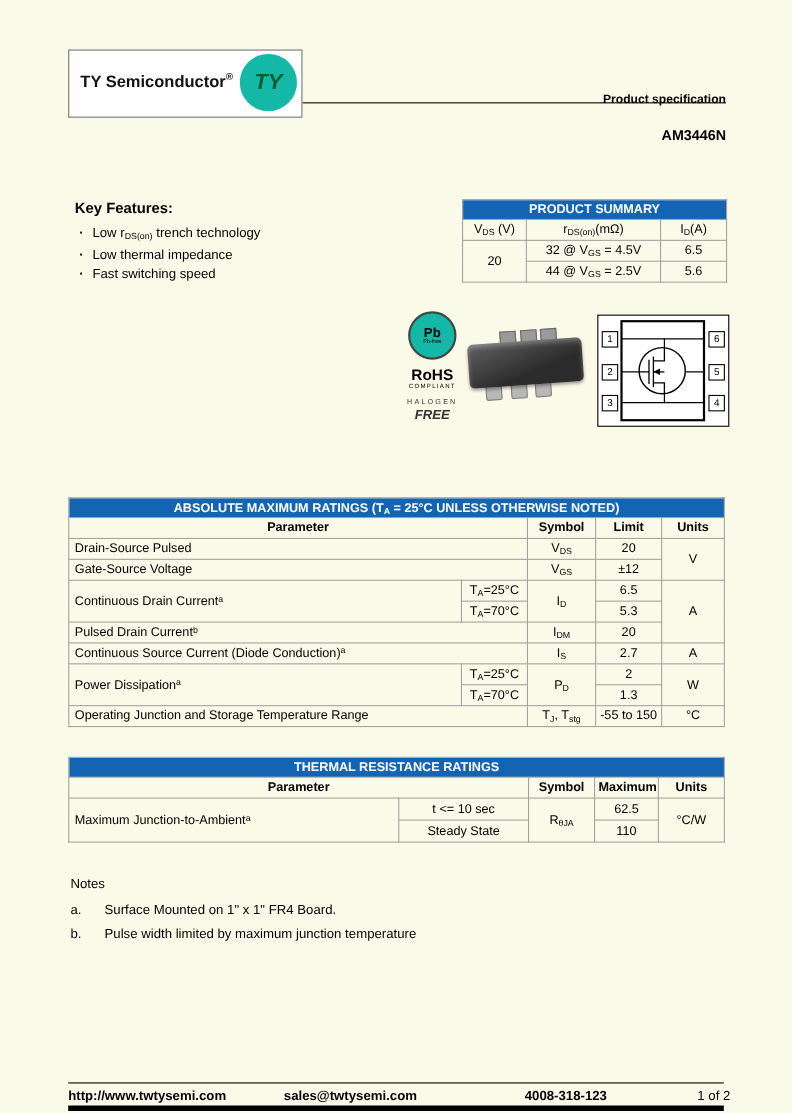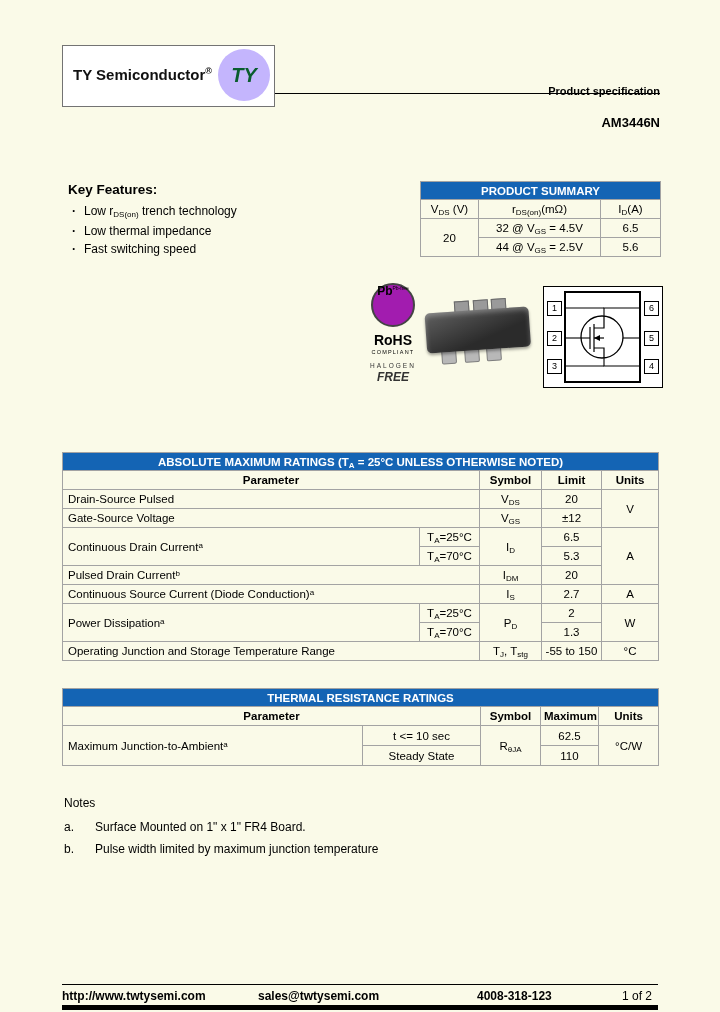--- a/index.html
+++ b/index.html
@@ -8,21 +8,21 @@
 
   sub{font-size:8px;position:relative;top:2px;vertical-align:baseline;}
   sup{font-size:8px;position:relative;top:-3px;vertical-align:baseline;}
 
   
   .header-rule{position:absolute;left:62px;top:93px;width:598px;height:1px;background:#000;}
   .logo-box{position:absolute;left:62px;top:45px;width:211px;height:60px;background:#fff;border:1px solid #737373;}
   .brand-text{position:absolute;left:10px;top:0;height:58px;line-height:58px;font-size:15px;font-weight:bold;color:#111;}
   .reg{font-size:9px;top:-6px;}
   .brand-circle{position:absolute;right:4px;top:3px;width:52px;height:52px;border-radius:50%;
-                background:#c4b5fd;display:flex;align-items:center;justify-content:center;
+                background:#14b8a6;display:flex;align-items:center;justify-content:center;
                 font-size:20px;font-weight:bold;font-style:italic;color:#0a5c2e;}
   .spec-text{position:absolute;right:60px;top:85px;font-size:11px;font-weight:bold;}
   .part-number{position:absolute;right:60px;top:115px;font-size:13px;font-weight:bold;}
 
   
   .sec-title{font-size:13.5px;font-weight:bold;margin-bottom:5px;}
   .features{position:absolute;left:68px;top:182px;width:330px;}
   .apps{position:absolute;left:68px;top:266px;width:340px;}
   .bullet-item{font-size:12px;line-height:18px;padding-left:16px;position:relative;}
   .bullet-item::before{content:"·";position:absolute;left:4px;font-weight:bold;}
@@ -36,21 +36,21 @@
   .tbl .param{text-align:left;padding-left:5px;}
   .bld{font-weight:bold;}
   .summary-tbl{position:absolute;left:420px;top:181px;width:240px;font-size:11px;}
   .amr-tbl{position:absolute;left:62px;top:452px;width:596px;}
   .trr-tbl{position:absolute;left:62px;top:688px;width:596px;}
   .trr-tbl td{height:19px;}
 
   
   .badges{position:absolute;left:369px;top:283px;width:48px;text-align:center;}
   .pb-circle{width:40px;height:40px;margin:0 auto;border:2px solid #444;border-radius:50%;
-             display:flex;flex-direction:row;align-items:flex-start;justify-content:center;background:#a21caf;}
+             display:flex;flex-direction:column;align-items:center;justify-content:center;background:#14b8a6;}
   .pb-main{font-size:12px;font-weight:bold;line-height:12px;}
   .pb-sub{font-size:5px;line-height:7px;}
   .rohs{font-size:14px;font-weight:bold;margin-top:6px;line-height:14px;}
   .compliant{font-size:5.5px;letter-spacing:1.2px;margin-top:2px;}
   .halogen{font-size:6.5px;letter-spacing:2px;margin-top:7px;color:#333;}
   .free{font-size:12px;font-weight:bold;font-style:italic;color:#333;margin-top:1px;}
 
   
   .package{position:absolute;left:426px;top:300px;width:104px;height:66px;transform:rotate(-4deg);}
   .pkg-leads-top{display:flex;justify-content:space-between;padding:0 22px 0 30px;}
@@ -71,21 +71,21 @@
   .notes{position:absolute;left:64px;top:796px;font-size:12px;}
   .notes-title{margin-bottom:8px;}
   .note-row{display:flex;margin-top:4px;line-height:18px;}
   .note-label{width:31px;}
 
   
   .footer-rule{position:absolute;left:62px;top:984px;width:596px;height:1px;background:#000;}
   .footer-url{position:absolute;left:62px;top:989px;font-size:12px;font-weight:bold;}
   .footer-email{position:absolute;left:258px;top:989px;font-size:12px;font-weight:bold;}
   .footer-phone{position:absolute;left:477px;top:989px;font-size:12px;font-weight:bold;}
-  .footer-page{position:absolute;right:68px;top:989px;font-size:12px;}
+  .footer-page{position:absolute;right:56px;top:989px;font-size:12px;}
   .bottom-bar{position:absolute;left:62px;top:1005px;width:596px;height:5px;background:#000;}
 </style>
 </head>
 <body>
 
 <div class="page">
 
   <div class="header-rule"></div>
 
   <div class="logo-box">

